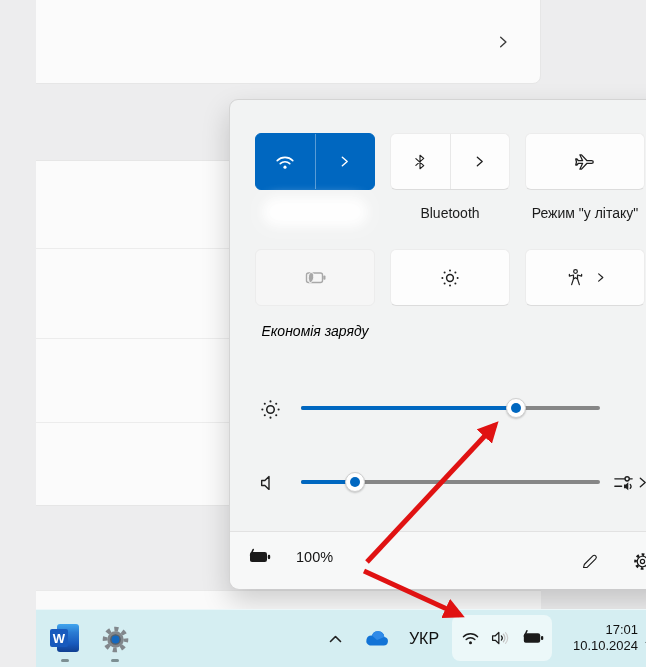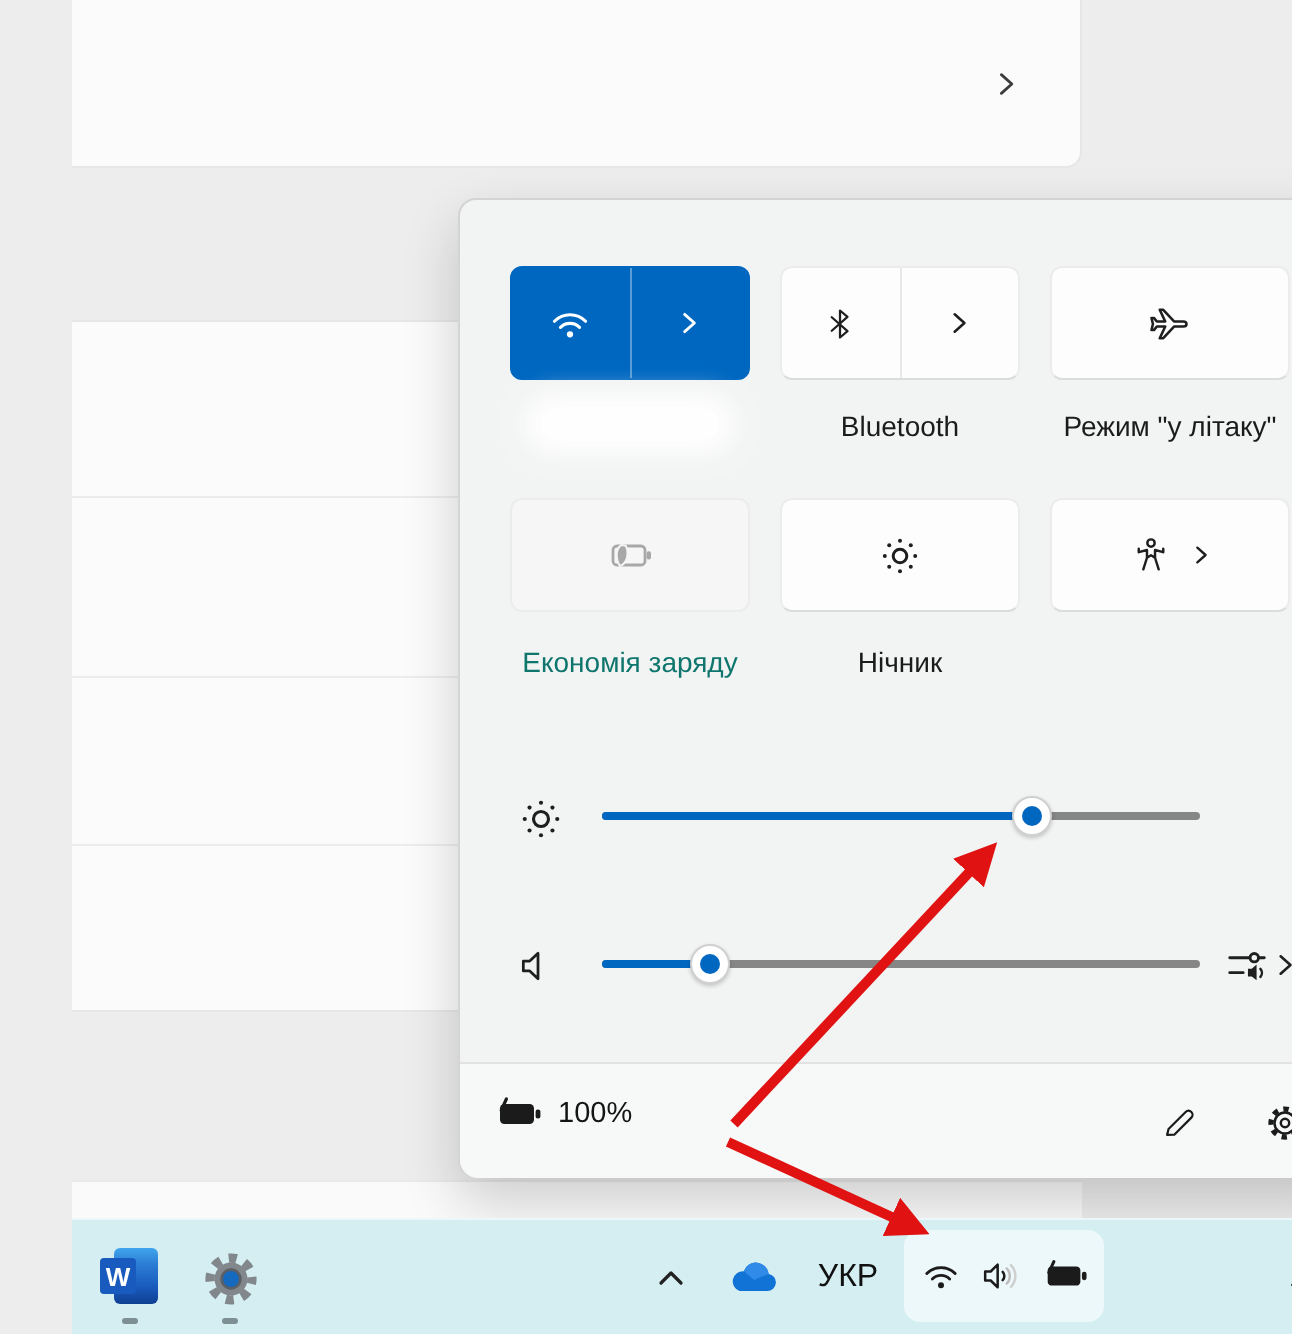--- a/index.html
+++ b/index.html
@@ -20,34 +20,34 @@
     border:1px solid #d4d4d4;border-radius:9px;box-sizing:border-box;
     box-shadow:0 12px 28px rgba(0,0,0,.18);}
   .tile{position:absolute;width:120px;height:57px;background:#fdfdfd;border:1px solid #ececec;
     border-bottom-color:#dcdcdc;border-radius:6px;box-sizing:border-box;display:flex;align-items:center;justify-content:center;cursor:pointer;}
   .tile.active{background:#0067c0;border-color:#0067c0;}
   .tile.disabled{background:#f6f6f6;border-color:#ececec;}
   .tile .half{flex:1;height:100%;display:flex;align-items:center;justify-content:center;}
   .tile .divider{width:1px;height:100%;background:#e8e8e8;}
   .tile.active .divider{background:rgba(255,255,255,.35);}
   .tile-label{position:absolute;width:130px;text-align:center;font-size:14px;line-height:18px;color:#1b1b1b;}
-  .tile-label.dim{color:#0f766e;}
+  .tile-label.dim{color:#000000;font-style:italic;}
   .wifi-blur{position:absolute;left:32px;top:97px;width:106px;height:30px;background:#ffffff;border-radius:15px;filter:blur(6px);opacity:.97;}
 
   .slider-row{position:absolute;left:0;width:100%;height:30px;}
   .slider-track{position:absolute;left:71px;top:13px;width:299px;height:4px;background:#868686;border-radius:2px;}
   .slider-fill{position:absolute;left:0;top:0;height:4px;background:#0067c0;border-radius:2px;}
   .slider-thumb{position:absolute;top:2px;width:20px;height:20px;margin-left:-10px;transform:translateY(-50%);
     background:#fff;border:1px solid #d0d0d0;border-radius:50%;box-sizing:border-box;box-shadow:0 1px 2px rgba(0,0,0,.2);}
   .slider-thumb::after{content:"";position:absolute;left:50%;top:50%;width:10px;height:10px;margin:-5px 0 0 -5px;background:#0067c0;border-radius:50%;}
   .row-icon{position:absolute;display:flex;align-items:center;justify-content:center;}
 
   .panel-footer{position:absolute;left:0;top:431px;width:100%;height:58px;background:#f7f8f8;
     border-top:1px solid #e2e2e2;border-radius:0 0 9px 9px;box-sizing:border-box;}
-  .battery-chip{position:absolute;left:16px;top:15px;display:flex;align-items:center;gap:7px;font-size:14.5px;color:#141414;cursor:pointer;}
+  .battery-chip{position:absolute;left:16px;top:15px;display:flex;align-items:center;gap:24px;font-size:14.5px;color:#141414;cursor:pointer;}
   .foot-btn{position:absolute;top:14px;width:30px;height:30px;display:flex;align-items:center;justify-content:center;cursor:pointer;border-radius:4px;}
 
   
   .taskbar{position:absolute;left:0;top:609px;width:646px;height:58px;background:#d5eef2;border-top:1px solid rgba(255,255,255,.55);box-sizing:border-box;}
   .tb-item{position:absolute;display:flex;align-items:center;justify-content:center;cursor:pointer;}
   .run-dot{position:absolute;width:8px;height:3px;border-radius:2px;background:#7d8f93;top:49px;}
   .tray-group{position:absolute;left:416px;top:5px;width:100px;height:46px;background:#ecf8f9;border-radius:8px;
     display:flex;align-items:center;justify-content:center;gap:9px;cursor:pointer;}
   .clock{position:absolute;left:516px;top:12px;width:86px;text-align:right;font-size:13px;line-height:16px;color:#111;cursor:pointer;}
   .word-icon{position:relative;width:30px;height:30px;}
@@ -149,21 +149,20 @@
       <svg width="21" height="22" viewBox="0 0 24 24">
         <circle cx="12" cy="4.6" r="2.1" fill="none" stroke="#1f1f1f" stroke-width="1.4"></circle>
         <path d="M5 9.8 L9.7 8.6 L9.7 13 L7.6 19.6 M19 9.8 L14.3 8.6 L14.3 13 L16.4 19.6 M9.7 13 L12 11.6 L14.3 13 M5 9.8 L5 7.9 M19 9.8 L19 7.9" fill="none" stroke="#1f1f1f" stroke-width="1.4" stroke-linecap="round" stroke-linejoin="round"></path>
       </svg>
       <svg width="11" height="11" viewBox="0 0 24 24">
           <path d="M8 4 L17 12 L8 20" fill="none" stroke="#1f1f1f" stroke-width="2.6" stroke-linecap="round" stroke-linejoin="round"></path>
         </svg>
     </div>
 
     <div class="tile-label dim" style="left:20px;top:222px">Економія заряду</div>
-    <div class="tile-label" style="left:155px;top:222px">Нічник</div>
 
     <div class="slider-row" style="top:293px">
       <div class="row-icon" style="left:26px;top:2px;width:28px;height:28px">
         <svg width="25" height="25" viewBox="0 0 24 24">
           <circle cx="12" cy="12" r="3.6" fill="none" stroke="#1f1f1f" stroke-width="1.5"></circle>
           <g fill="#1f1f1f">
             <circle cx="12" cy="4.2" r="1"></circle>
               <circle cx="12" cy="19.8" r="1"></circle>
             <circle cx="4.2" cy="12" r="1"></circle>
               <circle cx="19.8" cy="12" r="1"></circle>
@@ -280,20 +279,24 @@
         <path d="M15.5 7.5 A6.5 6.5 0 0 1 15.5 16.5" fill="none" stroke="#bdbdbd" stroke-width="1.5" stroke-linecap="round"></path>
         <path d="M18 5.5 A9.4 9.4 0 0 1 18 18.5" fill="none" stroke="#cfcfcf" stroke-width="1.5" stroke-linecap="round"></path>
       </svg>
       <svg width="25" height="20" viewBox="0 0 26 20">
         <rect x="4" y="5" width="17" height="10" rx="2.2" fill="#1b1b1b"></rect>
         <rect x="21.8" y="7.8" width="2.4" height="4.4" rx="1.1" fill="#1b1b1b"></rect>
         <path d="M7.2 2.5 L4.6 8.2 L7.4 8.2 L5.2 13.5" fill="none" stroke="#1b1b1b" stroke-width="1.6" stroke-linejoin="round" stroke-linecap="round"></path>
       </svg>
     </div>
 
+    <div class="clock">
+      <div>17:01</div>
+      <div>10.10.2024</div>
+    </div>
 
     <div class="tb-item" style="left:605px;top:17px;width:24px;height:24px">
       <svg width="20" height="21" viewBox="0 0 24 24">
         <path d="M12 3.2 a5.8 5.8 0 0 1 5.8 5.8 c0 3.8 1.3 5.4 2.4 6.6 L3.8 15.6 c1.1-1.2 2.4-2.8 2.4-6.6 A5.8 5.8 0 0 1 12 3.2 Z" fill="none" stroke="#1b1b1b" stroke-width="1.5" stroke-linejoin="round"></path>
         <path d="M9.8 18.6 a2.3 2.3 0 0 0 4.4 0" fill="none" stroke="#1b1b1b" stroke-width="1.5" stroke-linecap="round"></path>
       </svg>
     </div>
   </div>
 
   <svg class="arrows" width="646" height="667" viewBox="0 0 646 667">

